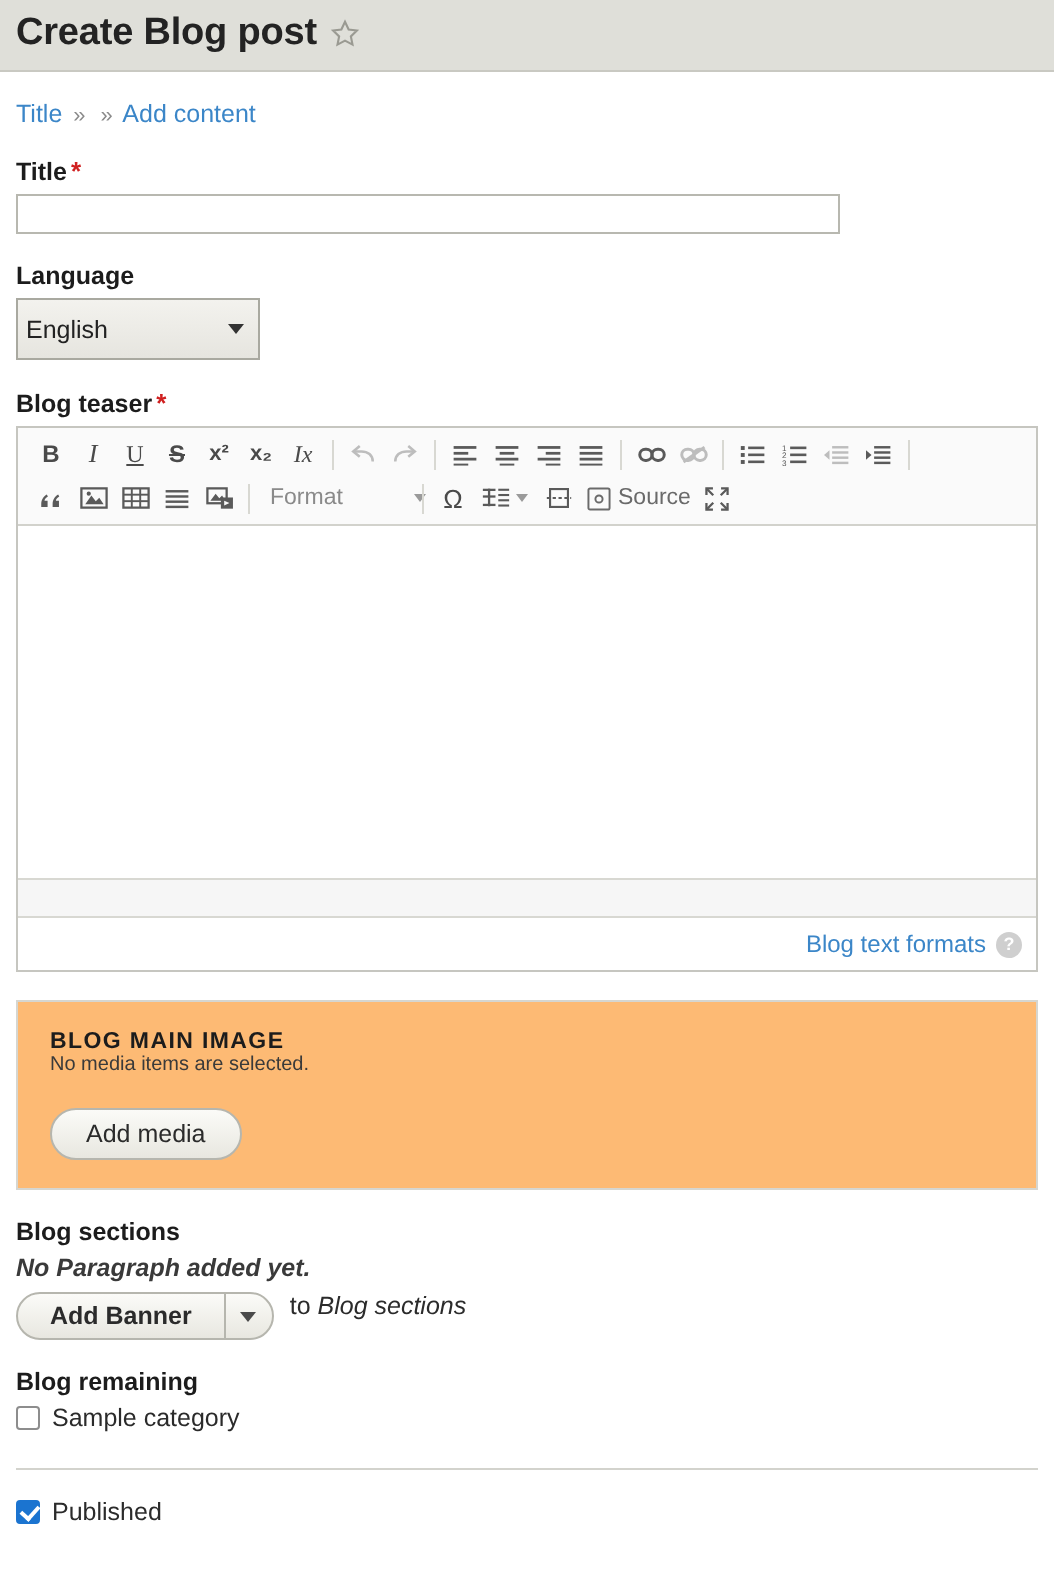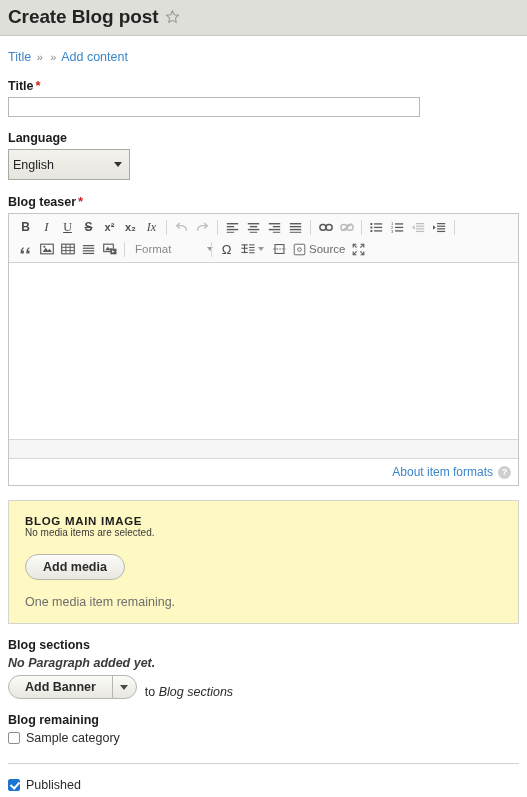--- a/index.html
+++ b/index.html
@@ -191,21 +191,21 @@
     color: #fff;
     font-size: 9px;
     font-weight: bold;
     margin-left: 5px;
     cursor: pointer;
   }
 
   
   .media-card {
     border: 1px solid #d6d6d0;
-    background: #fef9c3;
+    background: #fdba74;
     margin-top: 14px;
     padding: 14px 16px 14px 16px;
   }
   .media-legend {
     font-weight: bold;
     font-size: 11.5px;
     letter-spacing: 0.7px;
     color: #1c1c1c;
     text-transform: uppercase;
   }
@@ -214,40 +214,40 @@
     color: #3a3a3a;
   }
   .btn-grey {
     margin-top: 16px;
     display: inline-block;
     background: linear-gradient(#fbfbf8, #e8e7e0);
     border: 1px solid #b6b6ae;
     border-radius: 13px;
     padding: 5px 17px;
     font-size: 12.5px;
-    font-weight: bold;
+    font-weight: normal;
     color: #2b2b2b;
     cursor: pointer;
     font-family: "Liberation Sans", sans-serif;
   }
   .media-remaining {
     font-size: 12.5px;
     color: #6d6d6d;
     margin-top: 15px;
   }
 
   
   .para-empty {
     font-style: italic;
     font-size: 12.5px;
     color: #3a3a3a;
     margin: 1px 0 5px 0;
     font-weight: bold;
   }
-  .para-row { display: flex; align-items: flex-end; }
+  .para-row { display: flex; align-items: flex-start; }
   .split-btn {
     display: inline-flex;
     align-items: stretch;
     border: 1px solid #b6b6ae;
     border-radius: 13px;
     background: linear-gradient(#fbfbf8, #e8e7e0);
     overflow: hidden;
     cursor: pointer;
   }
   .split-main {
@@ -562,31 +562,30 @@
             <svg width="13" height="13" viewBox="0 0 16 16" stroke="#5a5a5a" stroke-width="1.4" fill="none">
               <path d="M1.5 5.5v-4h4M10.5 1.5h4v4M14.5 10.5v4h-4M5.5 14.5h-4v-4"></path>
               <path d="M1.5 1.5l4.2 4.2M14.5 1.5l-4.2 4.2M14.5 14.5l-4.2-4.2M1.5 14.5l4.2-4.2"></path>
             </svg>
           </span>
         </div>
       </div>
       <div class="ck-body"></div>
       <div class="ck-path"></div>
       <div class="ck-foot">
-        <a href="#">About item formats</a>
+        <a href="#">Blog text formats</a>
         <span class="help-icon">?</span>
       </div>
     </div>
   </div>
 
   <div class="media-card">
     <div class="media-legend">BLOG MAIN IMAGE</div>
     <div class="media-empty">No media items are selected.</div>
     <button class="btn-grey">Add media</button>
-    <div class="media-remaining">One media item remaining.</div>
   </div>
 
   <div class="field">
     <label class="label">Blog sections</label>
     <div class="para-empty">No Paragraph added yet.</div>
     <div class="para-row">
       <span class="split-btn">
         <span class="split-main">Add Banner</span>
         <span class="split-arrow">
           <span class="split-caret"></span>

